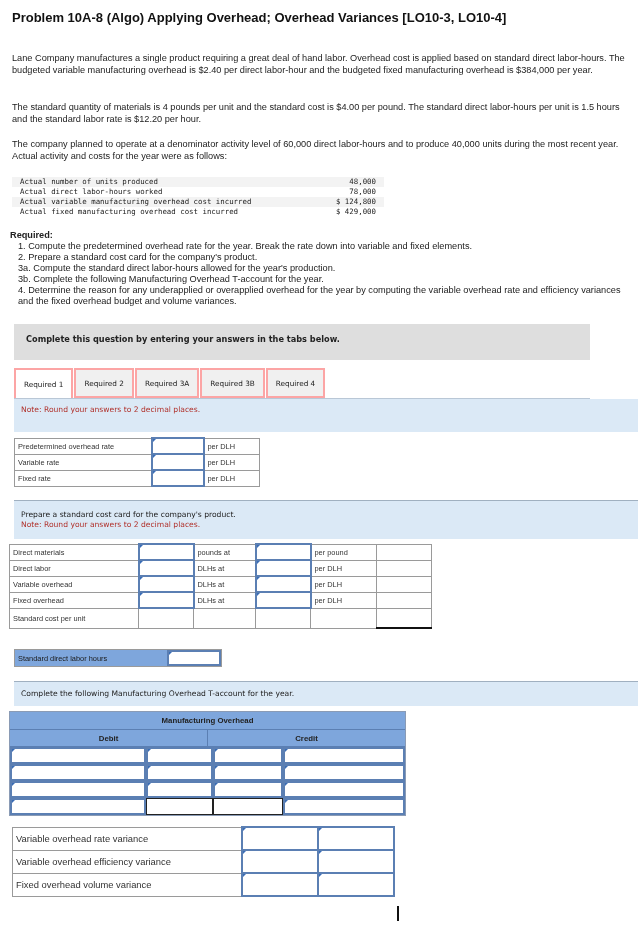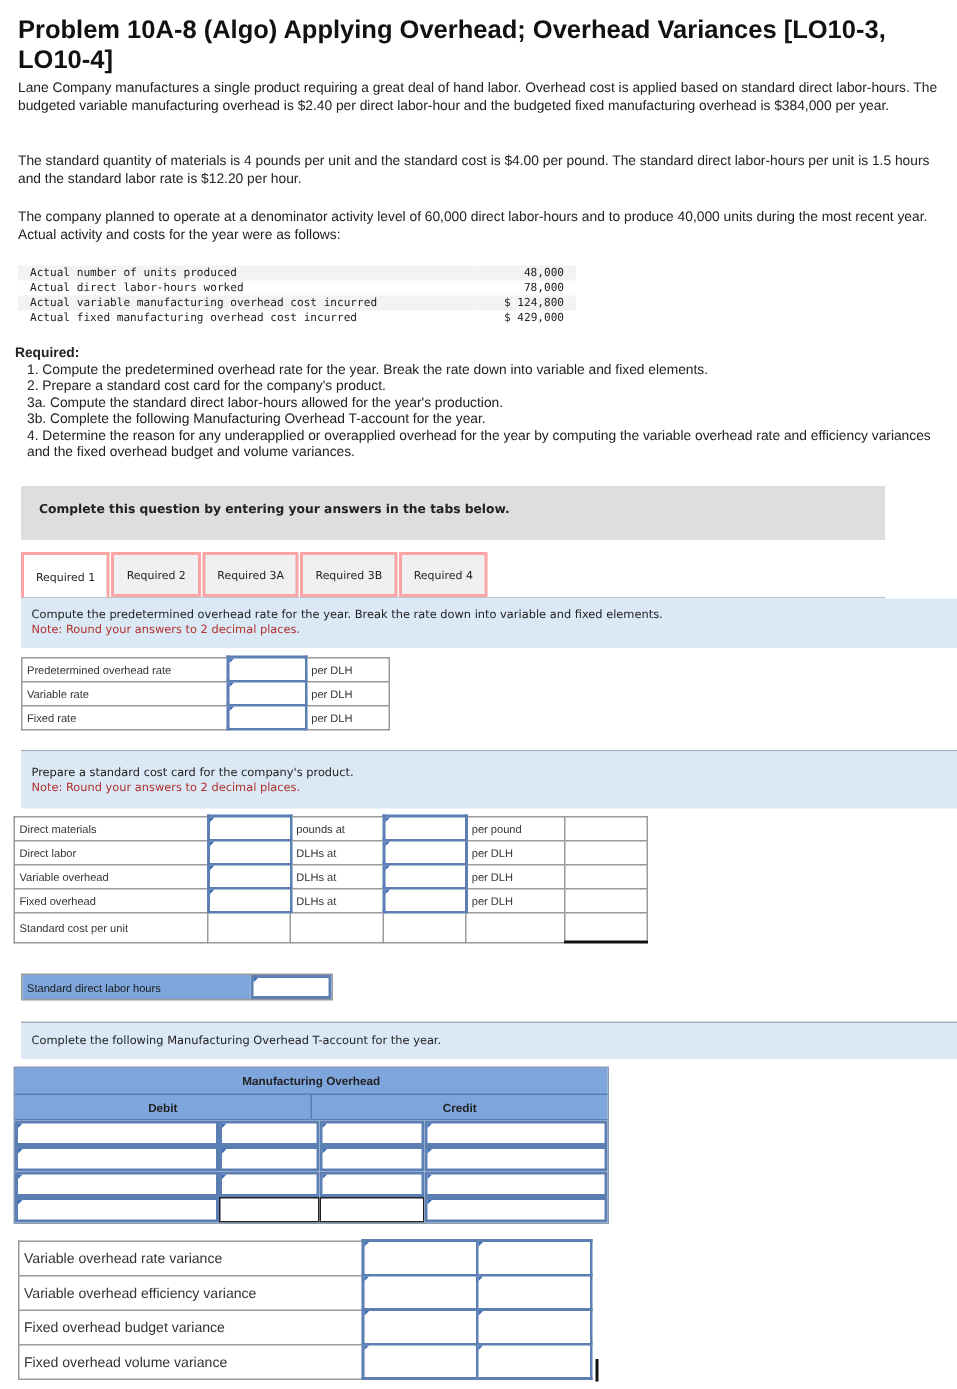--- a/index.html
+++ b/index.html
@@ -1,17 +1,17 @@
 <!DOCTYPE html>
 <html><head>
 <meta charset="utf-8">
 <style>
   * { box-sizing: border-box; }
   body { margin: 0; width: 638px; height: 926px; background: #ffffff; font-family: "Liberation Sans", sans-serif; color: #222; position: relative; overflow: hidden; }
-  .title { position: absolute; left: 12px; top: 10px; font-size: 17px; font-weight: bold; color: #111; }
+  .title { position: absolute; left: 12px; top: 10px; font-size: 13px; font-weight: bold; color: #111; }
   .para { position: absolute; left: 12px; width: 618px; font-size: 9.2px; line-height: 12px; color: #222; }
   .actual-table { position: absolute; left: 12px; top: 177px; width: 372px; border-collapse: collapse; font-family: "DejaVu Sans Mono", monospace; font-size: 7.4px; }
   .actual-table td { padding: 0 8px; height: 10px; line-height: 10px; white-space: pre; }
   .actual-table tr:nth-child(odd) td { background: #f3f3f3; }
   .actual-table td.val { text-align: right; }
   .req-head { position: absolute; left: 10px; top: 230px; font-size: 9.2px; font-weight: bold; }
   .req-list { position: absolute; left: 18px; top: 241px; width: 610px; font-size: 9.2px; line-height: 11px; }
   .req-list div { margin: 0; }
   .gray-box { position: absolute; left: 14px; top: 324px; width: 576px; height: 36px; background: #dedede; }
   .gray-box span { position: absolute; left: 12px; top: 10px; font-size: 8.2px; font-weight: bold; font-family: "DejaVu Sans", sans-serif; }
@@ -87,21 +87,20 @@
 <div class="tabs">
   <div class="tab active">Required 1</div>
   <div class="tab">Required 2</div>
   <div class="tab">Required 3A</div>
   <div class="tab">Required 3B</div>
   <div class="tab">Required 4</div>
 </div>
 <div class="tab-line"></div>
 
 <div class="blue-band" style="top:399px; height:33px;">
-  <div>Compute the predetermined overhead rate for the year. Break the rate down into variable and fixed elements.</div>
   <div class="note">Note: Round your answers to 2 decimal places.</div>
 </div>
 
 <table class="grid" style="left:14px; top:437px;">
   <tbody>
       <tr>
     <td style="width:137px;">Predetermined overhead rate</td>
     <td class="inp" style="width:52px;"></td>
     <td style="width:56px;">per DLH</td>
   </tr>
@@ -217,25 +216,20 @@
     <td style="width:229px; height:23px; font-size:9.4px;">Variable overhead rate variance</td>
     <td class="inp" style="width:76px;"></td>
     <td class="inp" style="width:76px;"></td>
   </tr>
   <tr>
     <td style="height:23px; font-size:9.4px;">Variable overhead efficiency variance</td>
     <td class="inp"></td>
     <td class="inp"></td>
   </tr>
   <tr>
-    <td style="height:23px; font-size:9.4px;">Fixed overhead budget variance</td>
-    <td class="inp"></td>
-    <td class="inp"></td>
-  </tr>
-  <tr>
     <td style="height:23px; font-size:9.4px;">Fixed overhead volume variance</td>
     <td class="inp"></td>
     <td class="inp"></td>
   </tr>
 </tbody>
   </table>
 
 <div class="cursor-bar"></div>
 
 </body></html>

